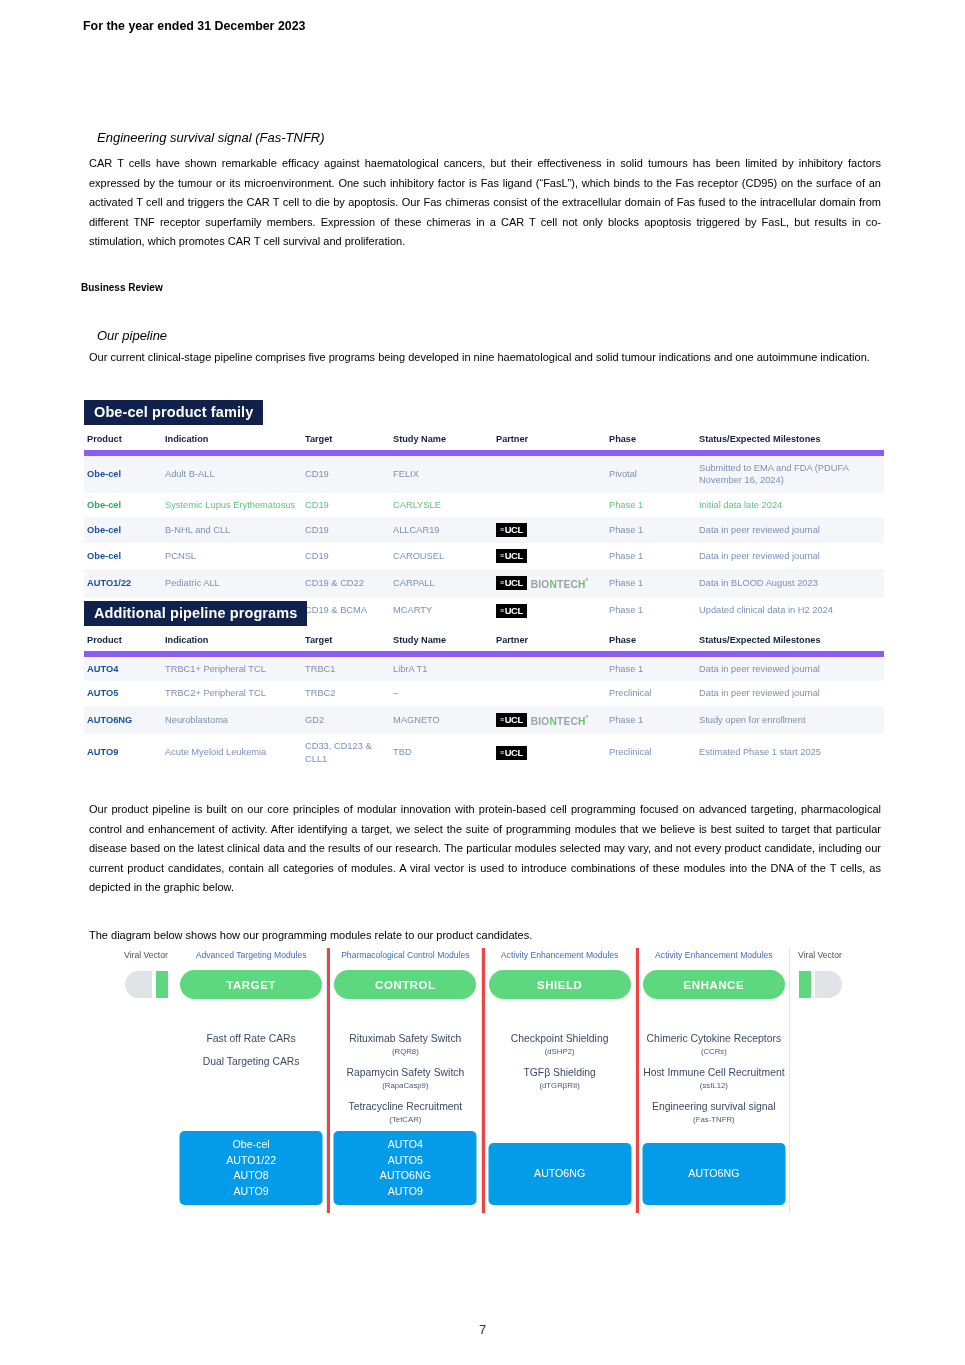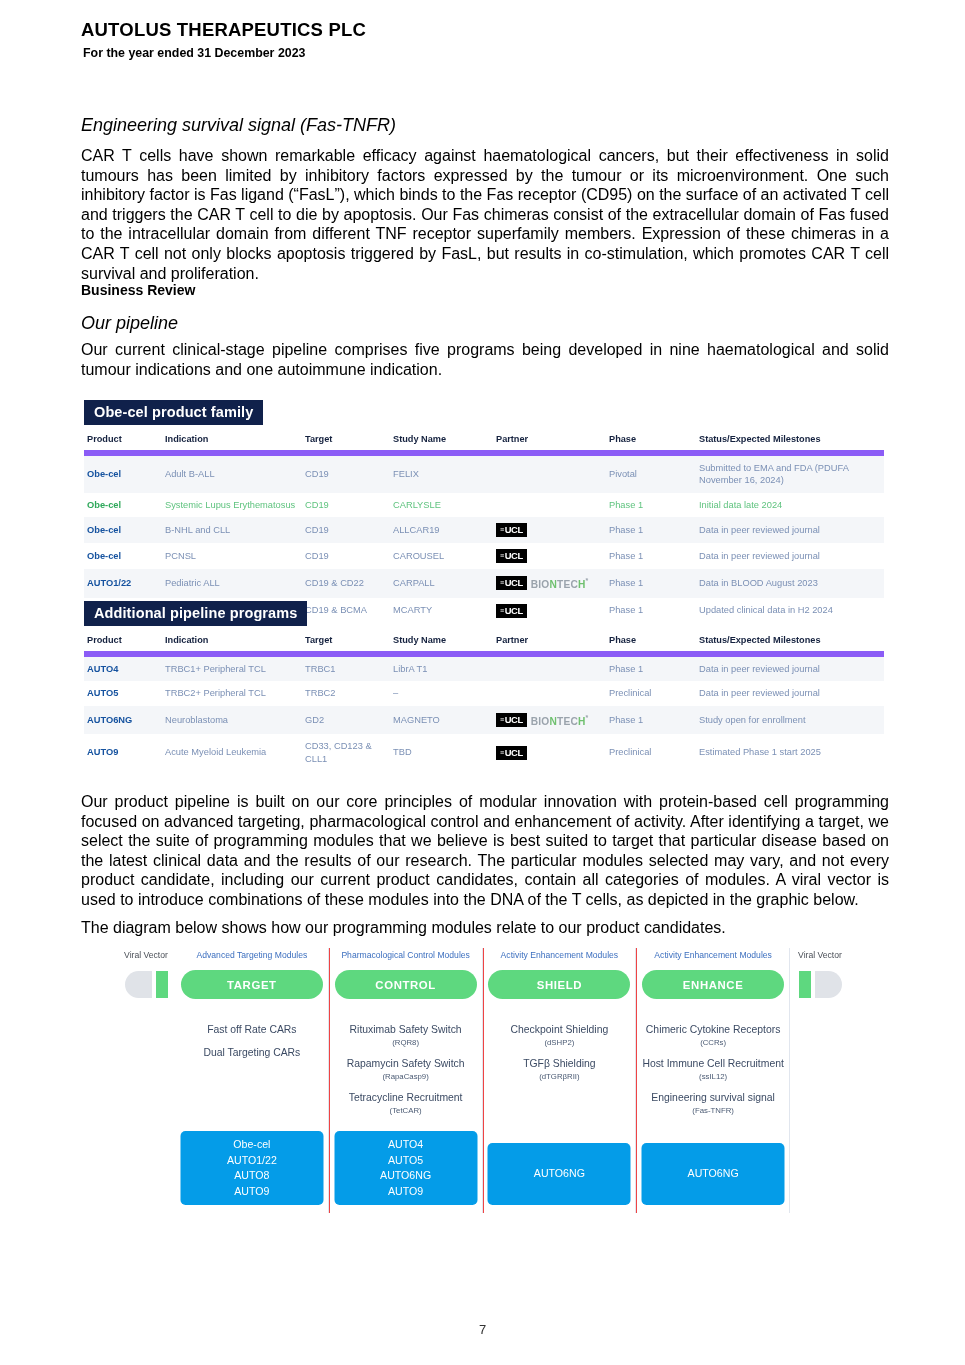--- a/index.html
+++ b/index.html
@@ -50,36 +50,36 @@
     margin: 0 0 0 2px;
   }
 
   
   .body-block {
     position: absolute;
     left: 81px;
     width: 808px;
   }
   .it-head {
-    font-size: 18px;
+    font-size: 13px;
     font-style: italic;
     line-height: 1.35;
-    margin: 0;
+    margin: 16px;
   }
   .b-head {
-    font-size: 14px;
+    font-size: 10px;
     font-weight: bold;
     line-height: 1.35;
     margin: 0;
   }
   .para {
-    font-size: 16px;
+    font-size: 11px;
     line-height: 19.6px;
     text-align: justify;
-    margin: 0;
+    margin: 8px;
   }
 
   
   .ptable {
     position: absolute;
     width: 800px;
   }
   .ptitle {
     background: #10214b;
     color: #ffffff;
@@ -190,21 +190,21 @@
   .vv-col {
     width: 60px;
     display: flex;
     flex-direction: column;
     align-items: center;
     position: relative;
   }
   .mod-col {
     flex: 1;
     position: relative;
-    border-left: 1px solid #ef4444;
+    border-left: 3px solid #ef4444;
     border-right: 1px solid #e1e6ee;
     display: flex;
     flex-direction: column;
     align-items: center;
   }
   .mod-col.nl { border-left: none; }
   .col-head {
     font-size: 8.6px;
     color: #3c6fbf;
     text-align: center;
@@ -244,21 +244,21 @@
     width: 27px; height: 27px;
     background: #e0e3e8;
     border-radius: 0 14px 14px 0;
   }
 
   .mod-list {
     margin-top: 24px;
     text-align: center;
     width: 100%;
   }
-  .mod-item { margin-bottom: 9px; }
+  .mod-item { margin-bottom: 9px; margin-top: 9px; }
   .mod-name {
     font-size: 10.4px;
     color: #3b4a63;
     line-height: 14px;
   }
   .mod-sub {
     font-size: 7.8px;
     color: #4a5a73;
     line-height: 11px;
   }
@@ -292,21 +292,20 @@
     font-size: 13px;
     color: #333;
   }
 </style>
 </head>
 <body>
 
 <div class="page">
 
   <div class="hdr">
-    <div class="hdr-company">AUTOLUS THERAPEUTICS PLC</div>
     <div class="hdr-period">For the year ended 31 December 2023</div>
   </div>
 
   <div class="body-block" style="top:113px;">
     <div class="it-head">Engineering survival signal (Fas-TNFR)</div>
   </div>
   <div class="body-block" style="top:146px;">
     <p class="para">CAR T cells have shown remarkable efficacy against haematological cancers, but their effectiveness in solid tumours has been limited by inhibitory factors expressed by the tumour or its microenvironment. One such inhibitory factor is Fas ligand (“FasL”), which binds to the Fas receptor (CD95) on the surface of an activated T cell and triggers the CAR T cell to die by apoptosis. Our Fas chimeras consist of the extracellular domain of Fas fused to the intracellular domain from different TNF receptor superfamily members. Expression of these chimeras in a CAR T cell not only blocks apoptosis triggered by FasL, but results in co-stimulation, which promotes CAR T cell survival and proliferation.</p>
   </div>
 

